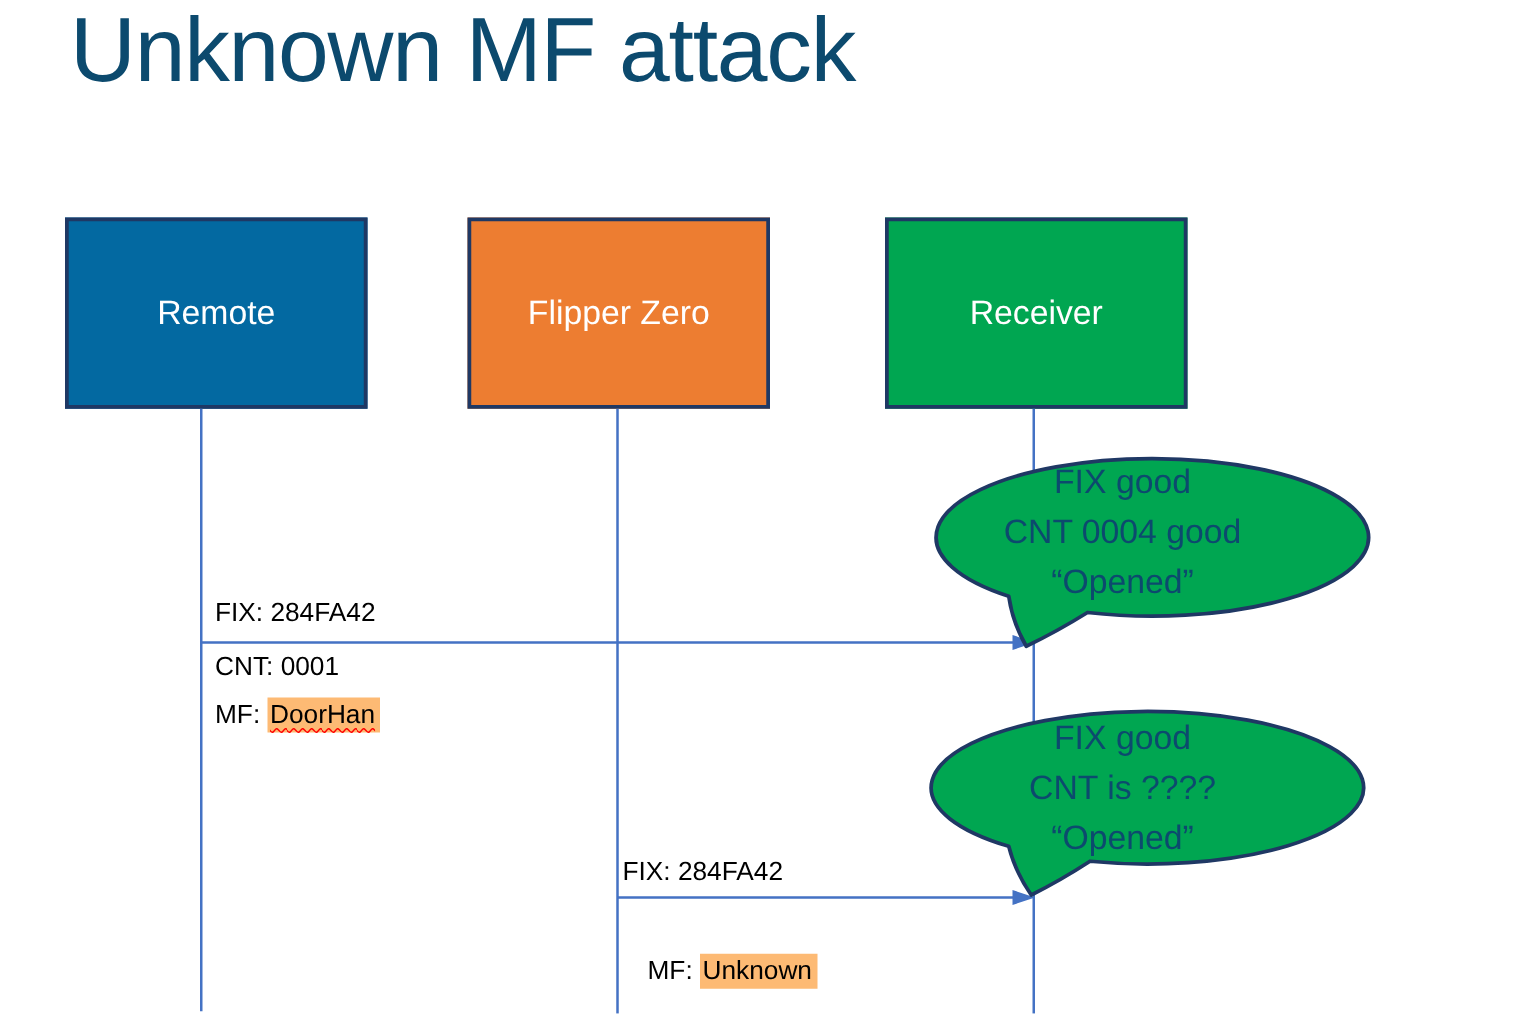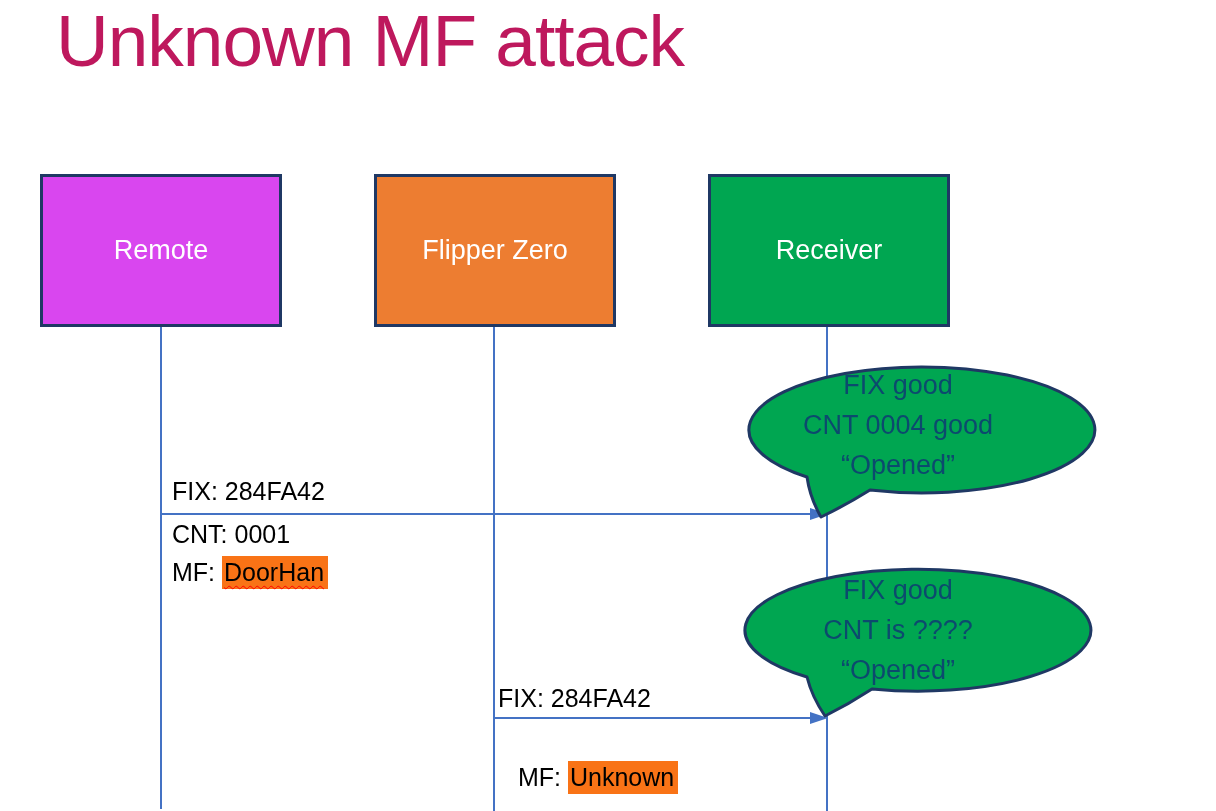--- a/index.html
+++ b/index.html
@@ -3,53 +3,53 @@
 <meta charset="utf-8">
 <style>
   html,body{margin:0;padding:0;background:#fff;}
   .slide{
     position:relative; width:1216px; height:811px; background:#ffffff;
     overflow:hidden; font-family:"Liberation Sans", sans-serif; color:#000;
   }
   .title{
     position:absolute; left:56px; top:2px; margin:0;
     font-size:73px; font-weight:200; letter-spacing:-1px; line-height:1.08;
-    color:#be185d; white-space:nowrap;
+    color:#0c4a6e; white-space:nowrap;
   }
   .actor{
     position:absolute; top:174px; width:242px; height:153px;
     box-sizing:border-box; border:3px solid #1f3864;
     display:flex; align-items:center; justify-content:center;
     color:#ffffff; font-size:27px; white-space:nowrap;
   }
-  .actor-remote{left:40px;  background:#d946ef;}
+  .actor-remote{left:52px;  background:#0369a1;}
   .actor-flipper{left:374px; background:#ed7d31;}
   .actor-receiver{left:708px; background:#00a651;}
   .lifeline{position:absolute; top:327px; width:2px; background:#4472c4;}
   .lifeline-remote{left:160px; height:482px;}
   .lifeline-flipper{left:493px; height:484px;}
   .lifeline-receiver{left:826px; height:484px;}
   .msg-line{position:absolute; height:2px; background:#4472c4;}
   .msg-line-1{left:161px; top:513px; width:650px;}
   .msg-line-2{left:494px; top:717px; width:317px;}
   .arrow-head{
     position:absolute; width:0; height:0;
     border-top:6px solid transparent; border-bottom:6px solid transparent;
     border-left:18px solid #4472c4;
   }
   .arrow-head-1{left:810px; top:508px;}
   .arrow-head-2{left:810px; top:712px;}
-  .msg-text{position:absolute; font-size:25px; line-height:30px; white-space:nowrap; color:#000;}
+  .msg-text{position:absolute; font-size:21px; line-height:30px; white-space:nowrap; color:#000;}
   .m1-l1{left:172px; top:476px;}
   .m1-l2{left:172px; top:519px;}
   .m1-l3{left:172px; top:557px;}
   .m2-l1{left:498px; top:683px;}
   .m2-l2{left:498px; top:725px;}
   .m2-l3{left:518px; top:762px;}
-  .hl{background:#f97316; padding:2px 4px 3px 2px;}
+  .hl{background:#fdba74; padding:2px 4px 3px 2px;}
   .sq{
     text-decoration-line:underline; text-decoration-style:wavy;
     text-decoration-color:#ff0000; text-decoration-thickness:1px;
     text-underline-offset:4px; text-decoration-skip-ink:none;
   }
   .overlay{position:absolute; left:0; top:0; pointer-events:none;}
   .callout-text{
     position:absolute; left:725px; width:346px; text-align:center;
     color:#0c4a6e; font-size:27px; line-height:40px; white-space:nowrap;
   }

